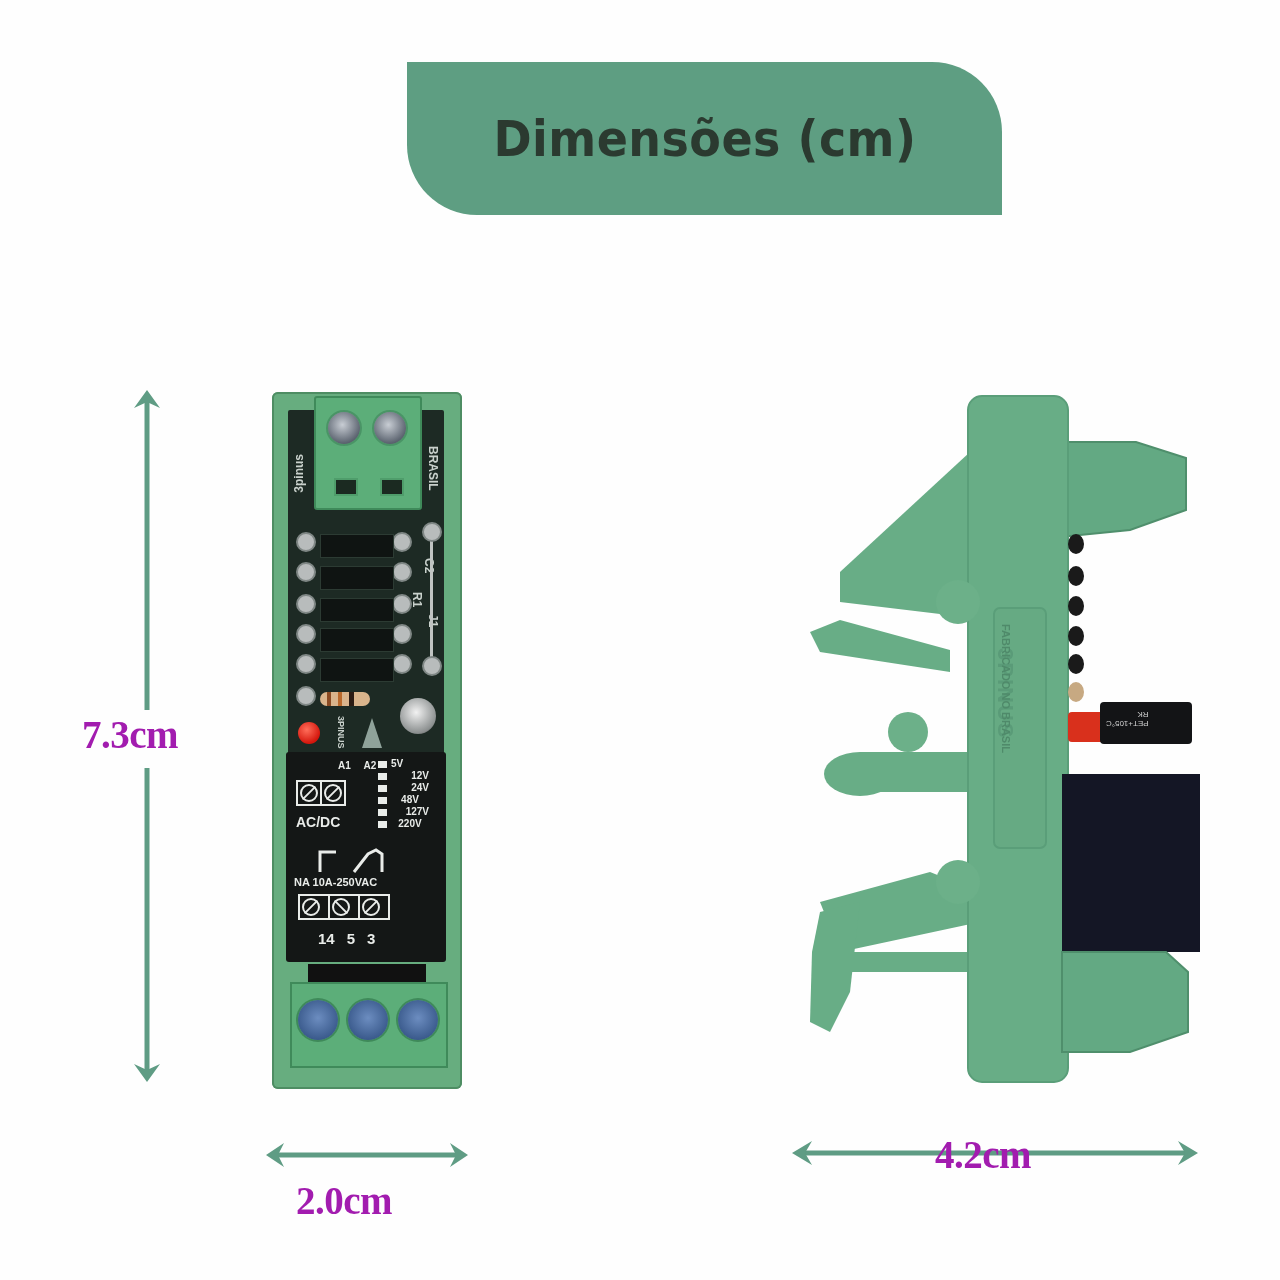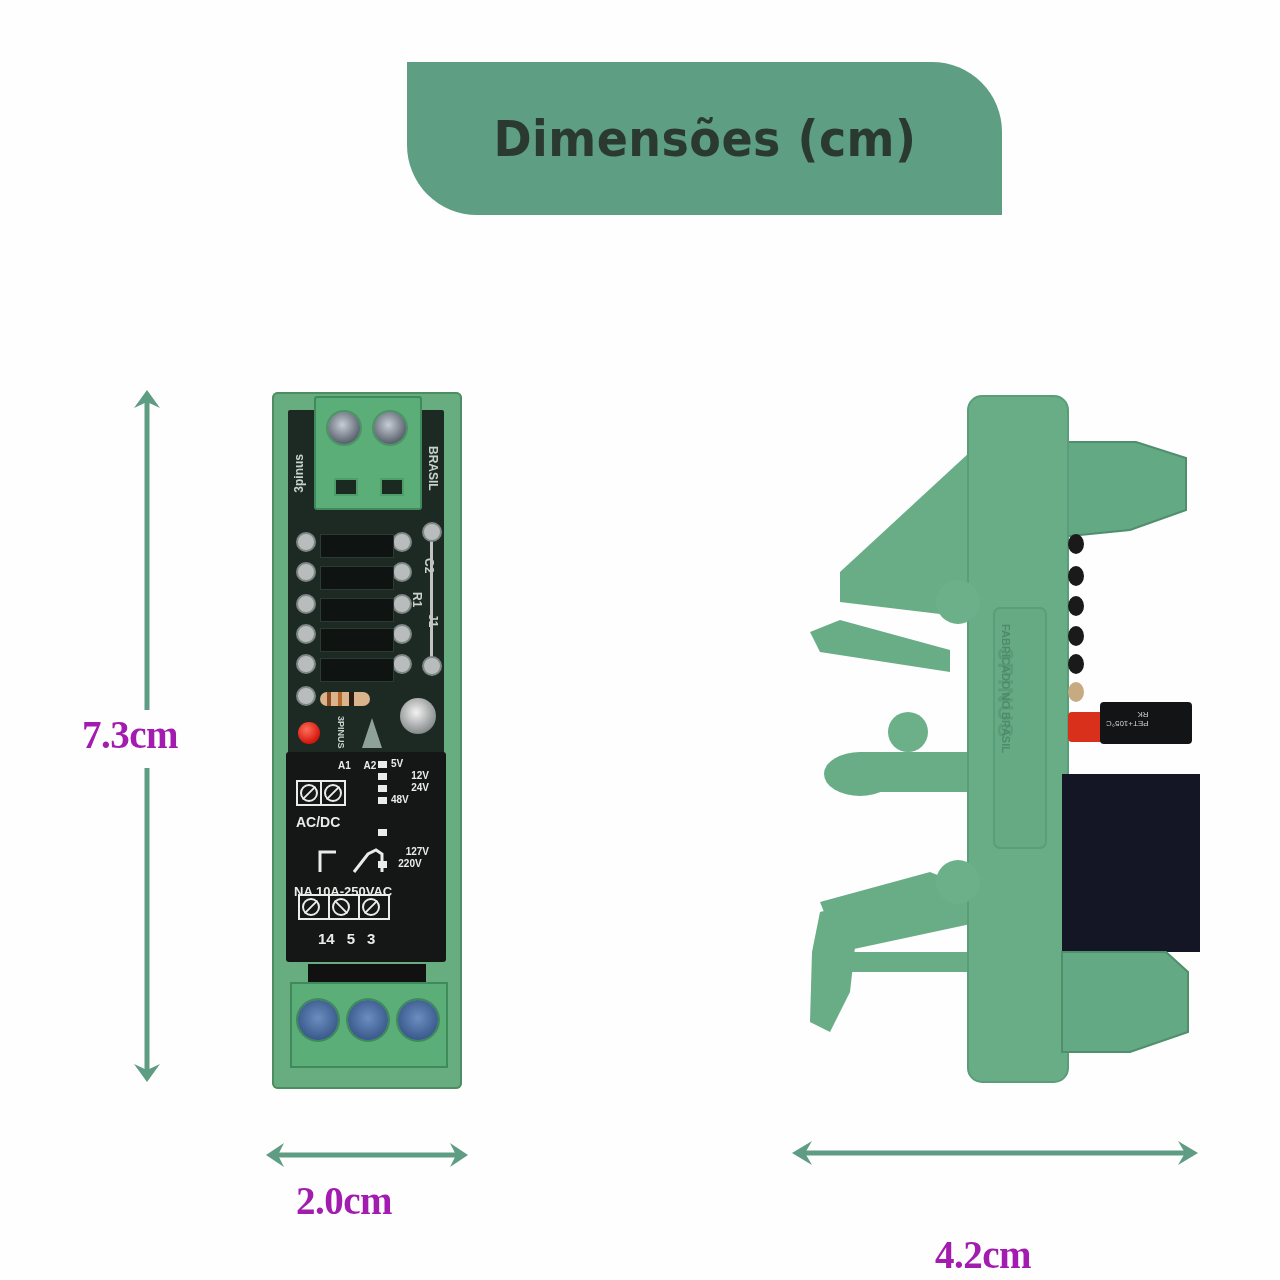--- a/index.html
+++ b/index.html
@@ -59,21 +59,21 @@
   <polygon points="2,15 20,3 14,15 20,27" fill="#5f9c84"></polygon>
   <polygon points="204,15 186,3 192,15 186,27" fill="#5f9c84"></polygon>
 </svg>
 <div class="abs dim-label" style="left:296px; top:1178px;">2.0cm</div>
 
 <svg class="abs" style="left:790px; top:1138px;" width="410" height="30">
   <line x1="10" y1="15" x2="400" y2="15" stroke="#5f9c84" stroke-width="5"></line>
   <polygon points="2,15 22,3 15,15 22,27" fill="#5f9c84"></polygon>
   <polygon points="408,15 388,3 395,15 388,27" fill="#5f9c84"></polygon>
 </svg>
-<div class="abs dim-label" style="left:935px; top:1232px;">4.2cm</div>
+<div class="abs dim-label" style="left:935px; top:1132px;">4.2cm</div>
 
 <div class="abs front">
   <div class="abs pcb">
     <span class="abs silk vtext" style="left:4px; top:44px; transform:rotate(180deg);">3pinus</span>
     <span class="abs silk vtext" style="left:138px; top:36px;">BRASIL</span>
     <span class="abs silk vtext" style="left:134px; top:148px;">C2</span>
     <span class="abs silk vtext" style="left:122px; top:182px;">R1</span>
     <span class="abs silk vtext" style="left:138px; top:204px;">J1</span>
 
     <div class="abs pin" style="left:8px; top:122px;"></div>
@@ -131,37 +131,37 @@
       <div style="display:flex; align-items:center; gap:4px;">
           <span class="volt-sq"></span>
           <span style="width:38px; text-align:right;">12V</span>
         </div>
       <div style="display:flex; align-items:center; gap:4px;">
           <span class="volt-sq"></span>
           <span style="width:38px; text-align:right;">24V</span>
         </div>
       <div style="display:flex; align-items:center; gap:4px;">
           <span class="volt-sq"></span>
-          <span style="width:38px; text-align:left;">48V</span>
-        </div>
-      <div style="display:flex; align-items:center; gap:4px;">
-          <span class="volt-sq"></span>
-          <span style="width:38px; text-align:right;margin-top:40px;">127V</span>
+          <span style="width:38px; text-align:center;">48V</span>
+        </div>
+      <div style="display:flex; align-items:center; gap:4px;">
+          <span class="volt-sq"></span>
+          <span style="width:38px; text-align:right;">127V</span>
         </div>
       <div style="display:flex; align-items:center; gap:4px;">
           <span class="volt-sq"></span>
           <span style="width:38px; text-align:center;">220V</span>
         </div>
     </div>
 
     <svg class="abs" style="left:30px; top:96px;" width="80" height="26">
       <polyline points="4,24 4,4 20,4" fill="none" stroke="#e9ece9" stroke-width="3"></polyline>
       <polyline points="38,24 52,6 60,2 66,6 66,24" fill="none" stroke="#e9ece9" stroke-width="3"></polyline>
     </svg>
-    <div class="abs" style="left:8px; top:124px; font-size:13px;margin-top:8px;">NA 10A-250VAC</div>
+    <div class="abs" style="left:8px; top:124px; font-size:11px;">NA 10A-250VAC</div>
 
     <div class="abs term-row" style="left:12px; top:142px;">
       <div class="term" style="width:28px;"></div>
       <div class="term bs" style="width:28px;"></div>
       <div class="term" style="width:28px;"></div>
     </div>
     <div class="abs" style="left:16px; top:178px; font-size:15px; display:flex; gap:12px;margin-left:16px;">
       <span>14</span>
       <span>5</span>
       <span>3</span>

